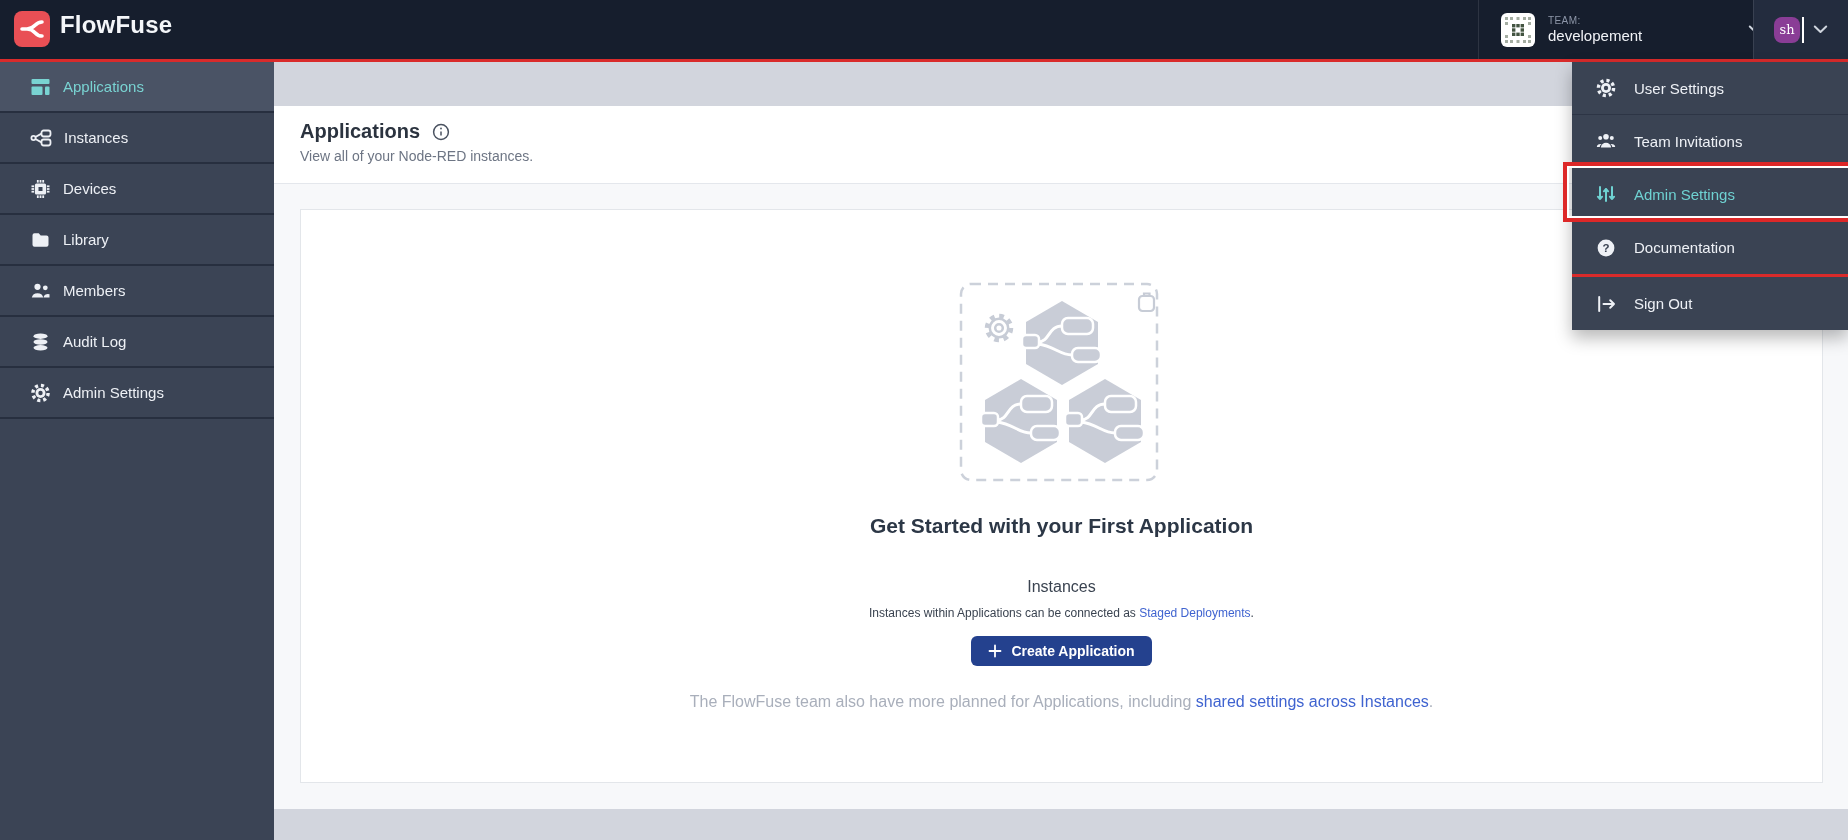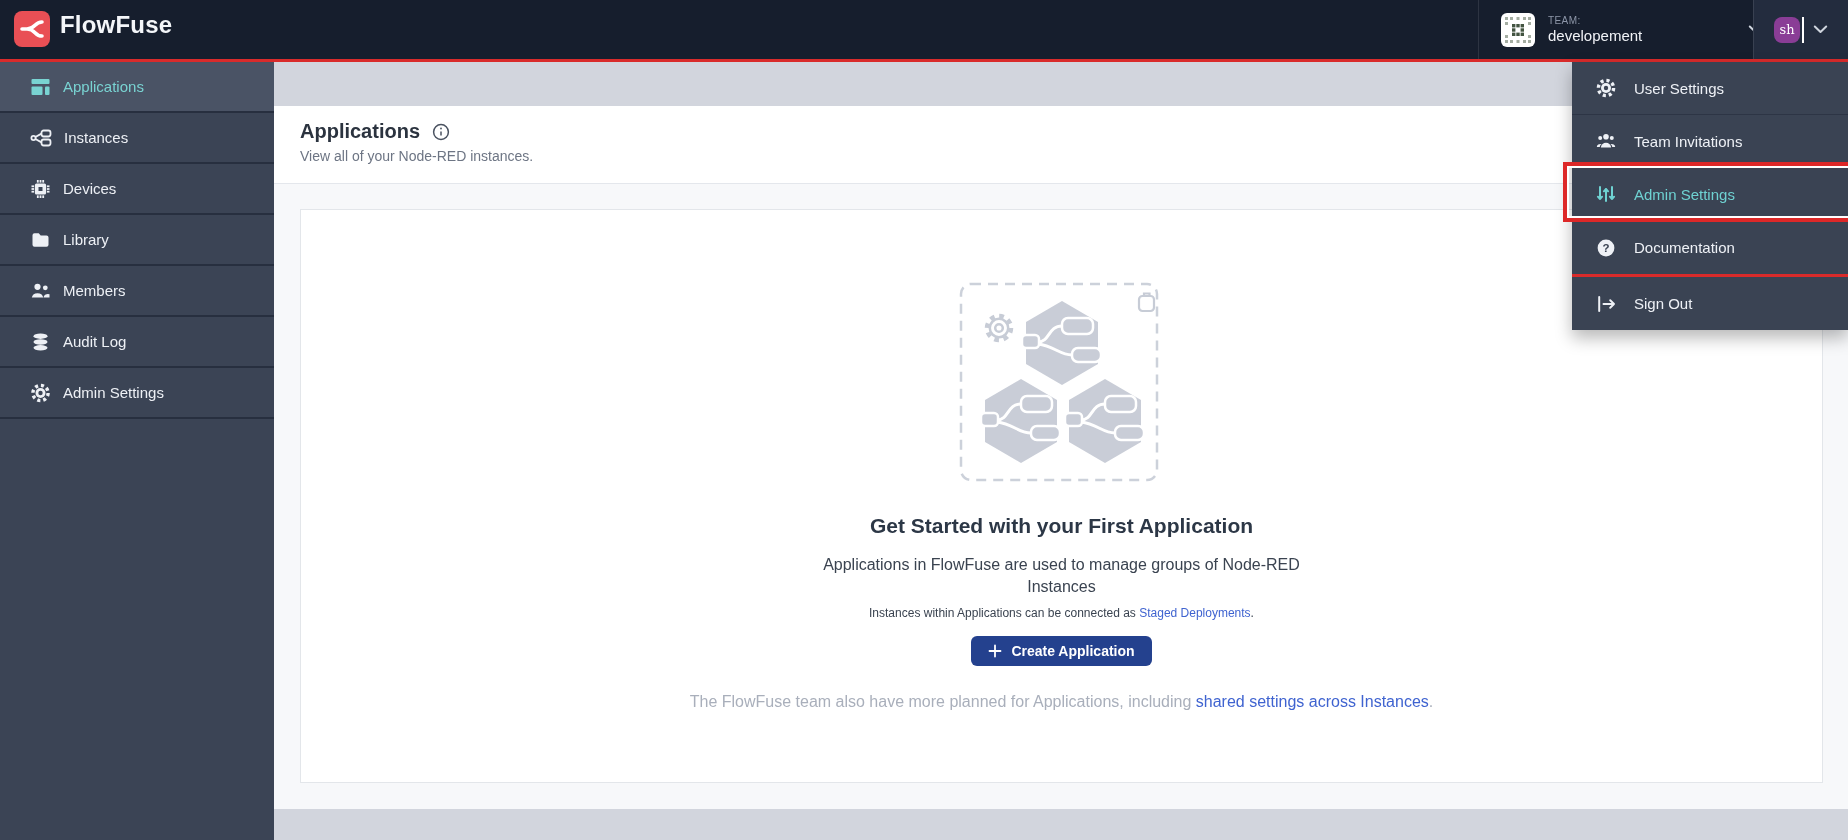--- a/index.html
+++ b/index.html
@@ -283,21 +283,21 @@
           <path d="M9 6 v-2.5 h5.5 v2.5" fill="none" stroke="#c7ccd6" stroke-width="2.2"></path>
         </g>
         <use href="#hexnode" transform="translate(103,61)"></use>
         <use href="#hexnode" transform="translate(62,139)"></use>
         <use href="#hexnode" transform="translate(146,139)"></use>
       </svg>
 
       <div class="es-heading">Get Started with your First Application</div>
 
       <div class="es-body">
-        <span>Applications in FlowFuse are used to manage groups of Node-RED</span><br>
+        <br>
         <span>Instances</span>
       </div>
 
       <div class="es-connect">
         <span>Instances within Applications can be connected as </span><a class="link">Staged Deployments</a><span>.</span>
       </div>
 
       <button class="create-btn">
         <span>
           <svg width="14" height="14" viewBox="0 0 14 14">

